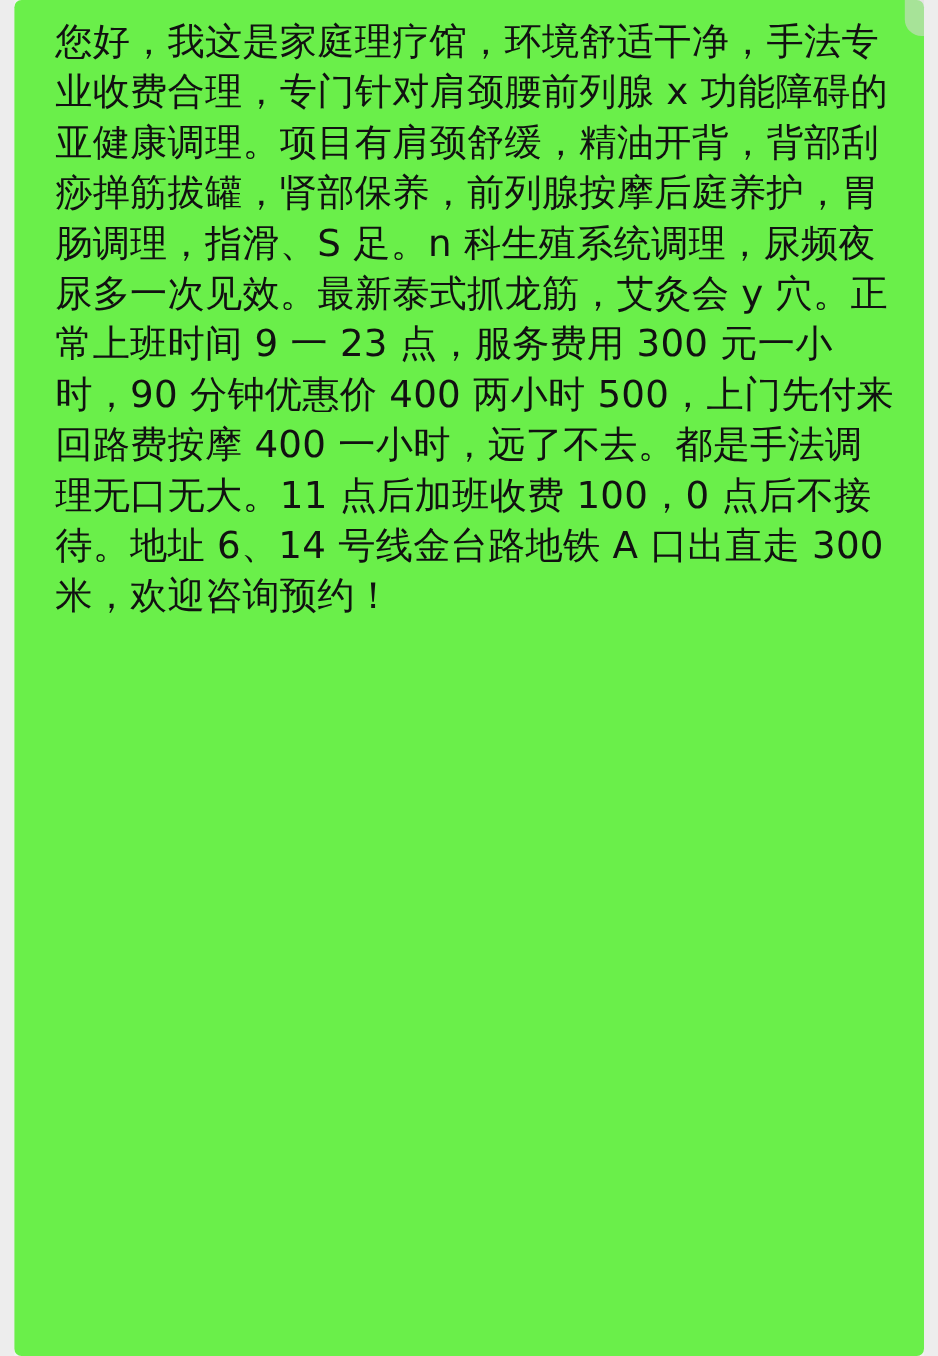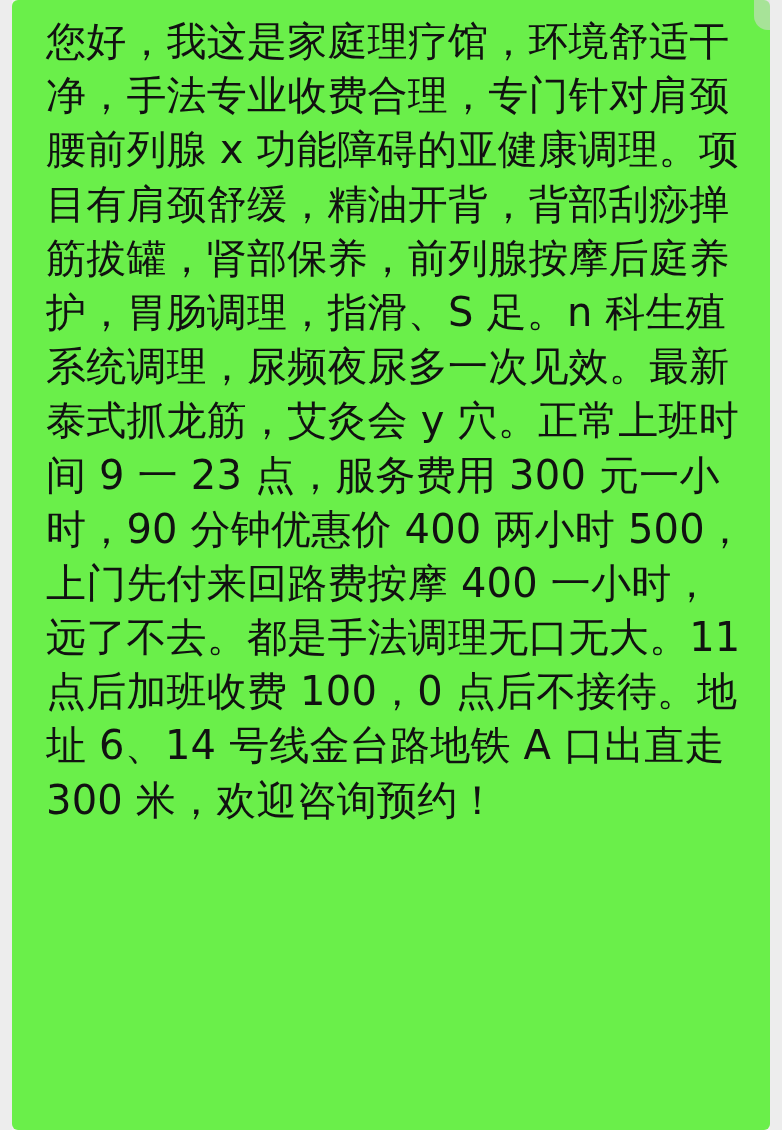--- a/index.html
+++ b/index.html
@@ -39,21 +39,21 @@
     top: 0px;
     width: 16px;
     height: 30px;
     background: #d9d9d9;
     border-bottom-left-radius: 14px;
     opacity: 0.55;
   }
   .bubble-text {
     margin: 0;
     color: #111111;
-    font-size: 40px;
+    font-size: 31px;
     line-height: 1.355;
     letter-spacing: 0.2px;
     font-weight: 400;
     word-break: break-all;
     white-space: pre-wrap;
     font-family: "DejaVu Sans", "Liberation Sans", sans-serif;
   }
   
   .left-strip {
     position: absolute;

